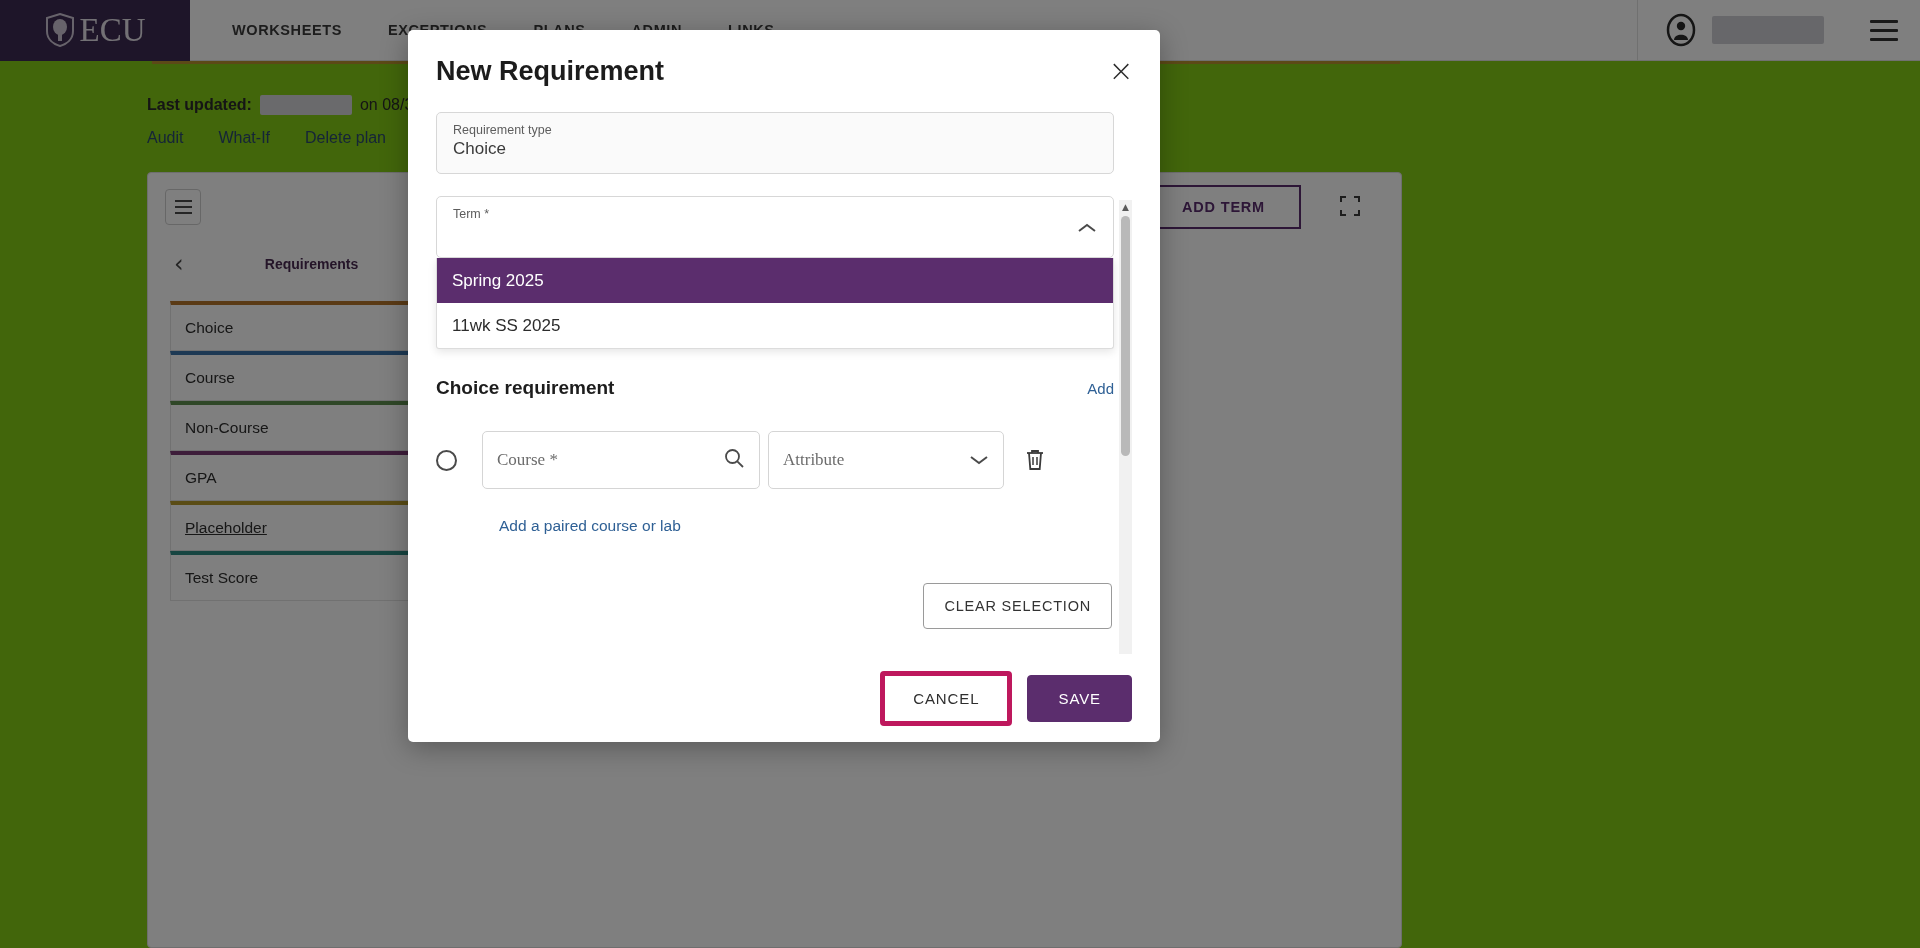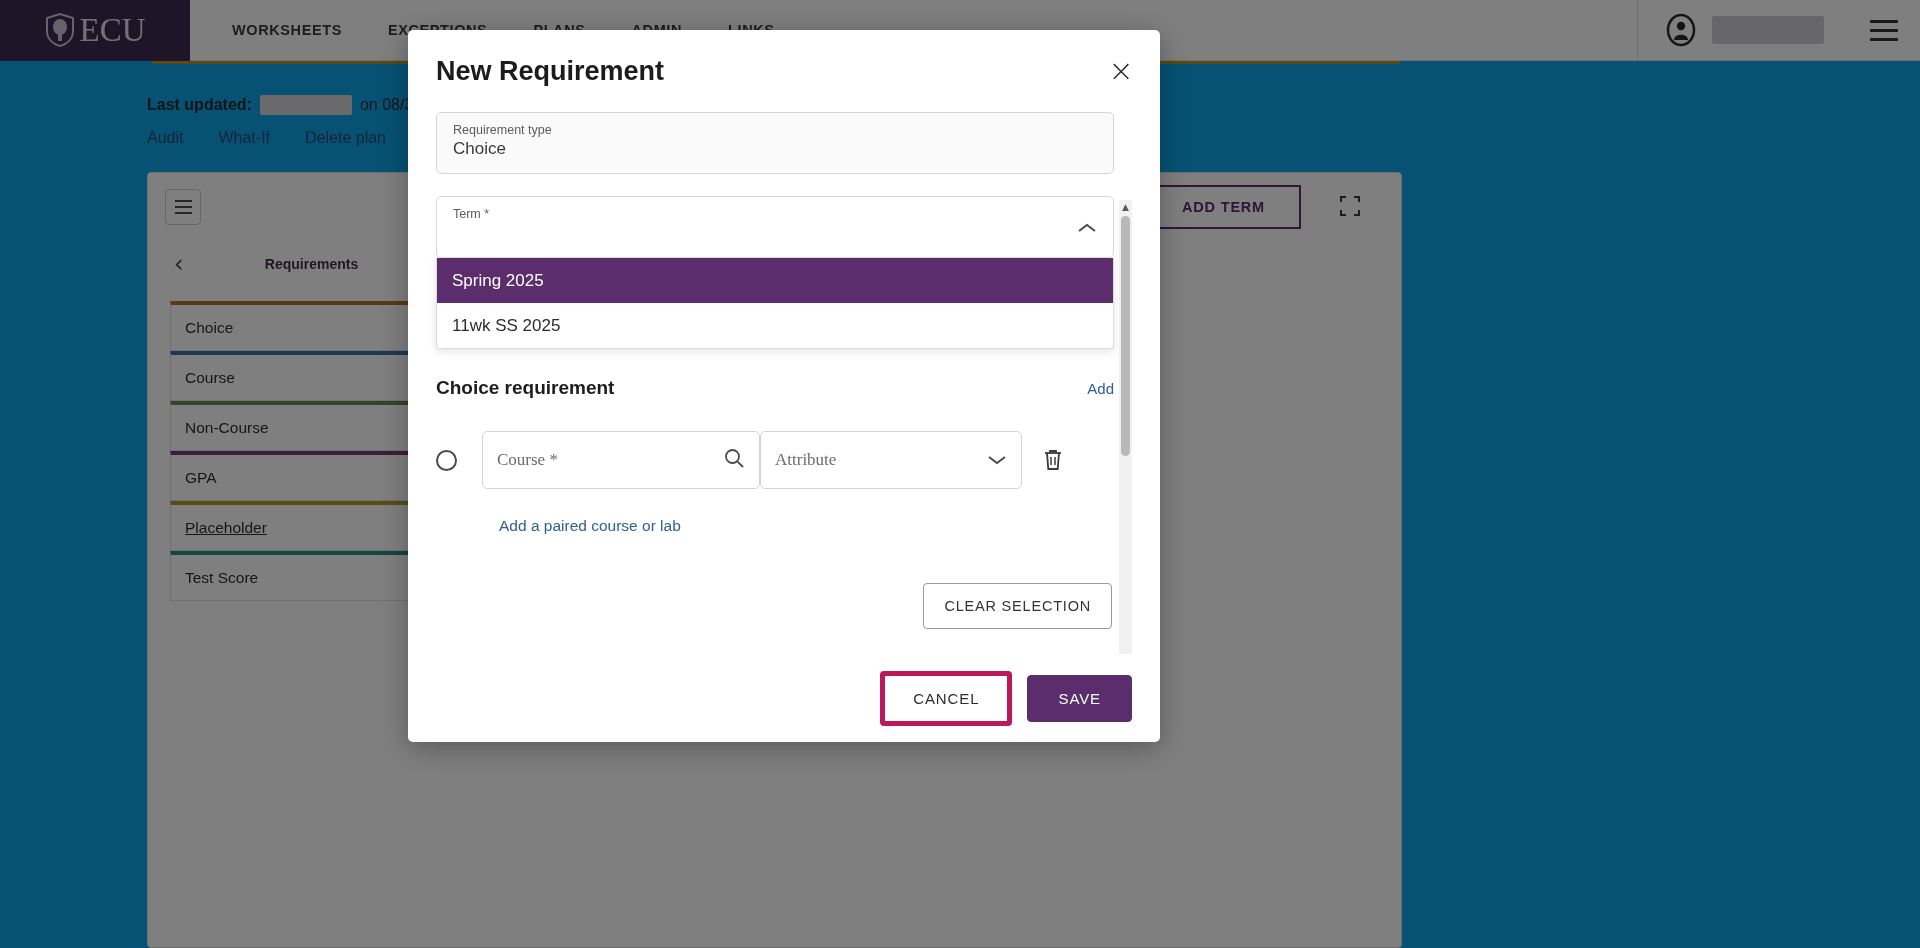--- a/index.html
+++ b/index.html
@@ -4,21 +4,21 @@
 <style>
   * { box-sizing: border-box; margin: 0; padding: 0; }
   html, body {
     width: 1920px; height: 948px;
     font-family: "DejaVu Sans", sans-serif;
     overflow: hidden;
     background: #ffffff;
   }
 
   
-  #page-root { position: absolute; inset: 0; background: #0ea5e9; }
+  #page-root { position: absolute; inset: 0; background: #84cc16; }
 
   .dim-layer {
     position: absolute; inset: 0;
     background: rgba(0,0,0,0.5);
     z-index: 50;
   }
 
   
   .topnav {
     position: absolute; top: 0; left: 0; width: 1920px; height: 61px;
@@ -222,21 +222,21 @@
   .radio-circle {
     width: 21px; height: 21px; border: 2px solid #4a4a4a; border-radius: 50%;
     margin-right: 25px; flex: 0 0 21px; cursor: pointer; background: #fff;
   }
   .input-box {
     border: 1px solid #d5d5d5; border-radius: 5px; height: 58px;
     display: flex; align-items: center; padding: 0 14px; background: #fff;
     position: relative;
   }
   .input-box.course { width: 278px; }
-  .input-box.attribute { width: 262px; margin-left: 0; }
+  .input-box.attribute { width: 236px; margin-left: 8px; }
   .input-ph {
     font-size: 17px; color: #6c6c6c; flex: 1 1 auto;
     font-family: Liberation Serif, serif;
   }
   .trash-btn { margin-left: 20px; cursor: pointer; width: 22px; height: 24px; }
 
   .paired-link {
     margin-top: 28px; margin-left: 63px;
     font-size: 15.5px; color: #2f6095; cursor: pointer;
     font-family: "Liberation Sans", sans-serif;

